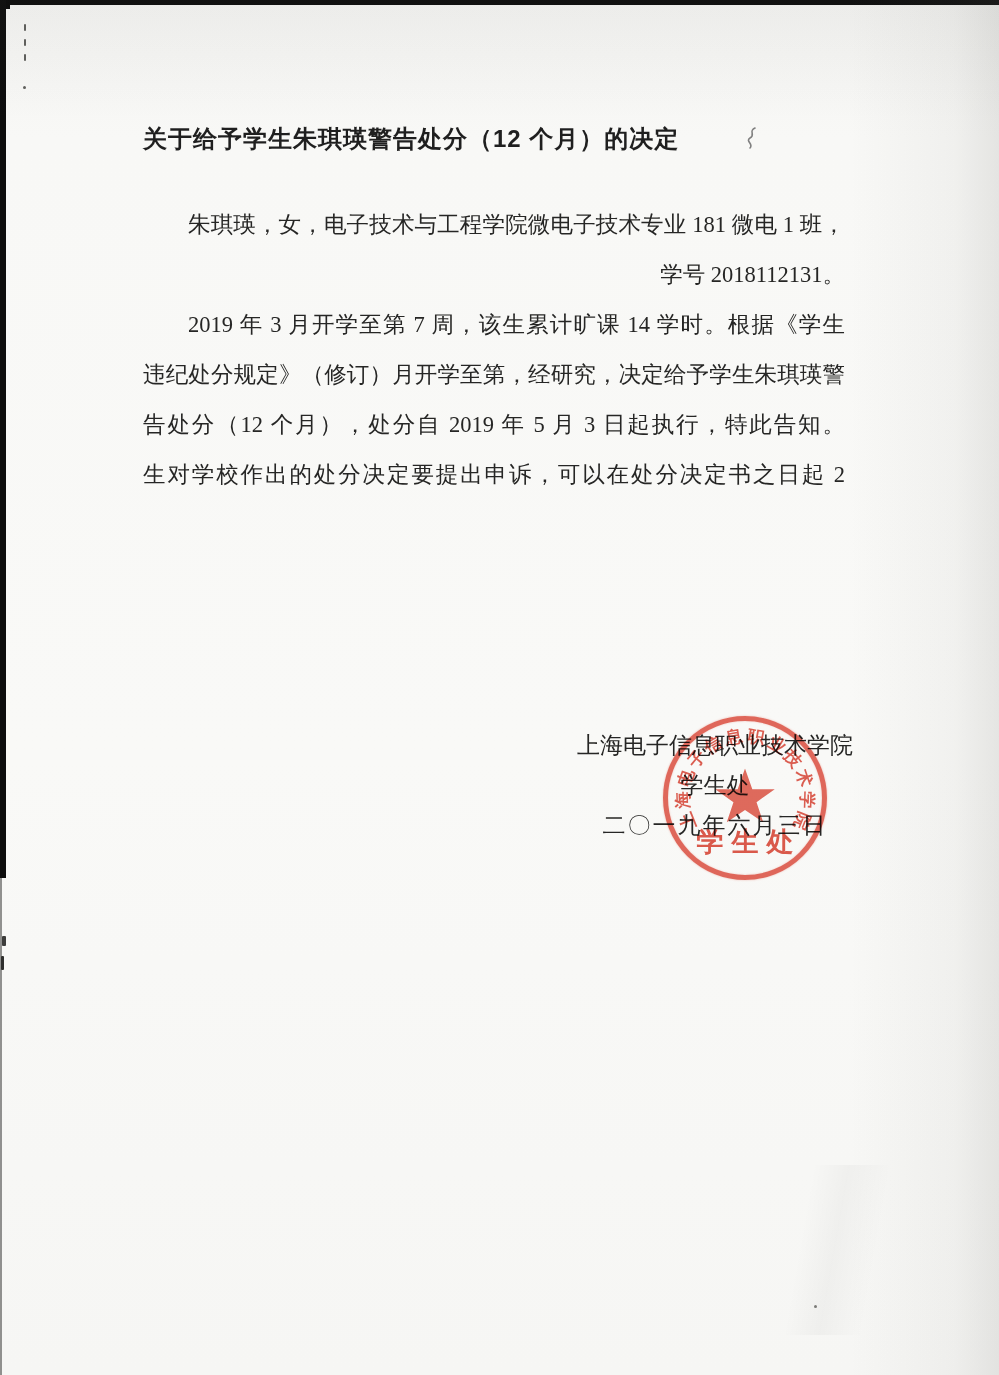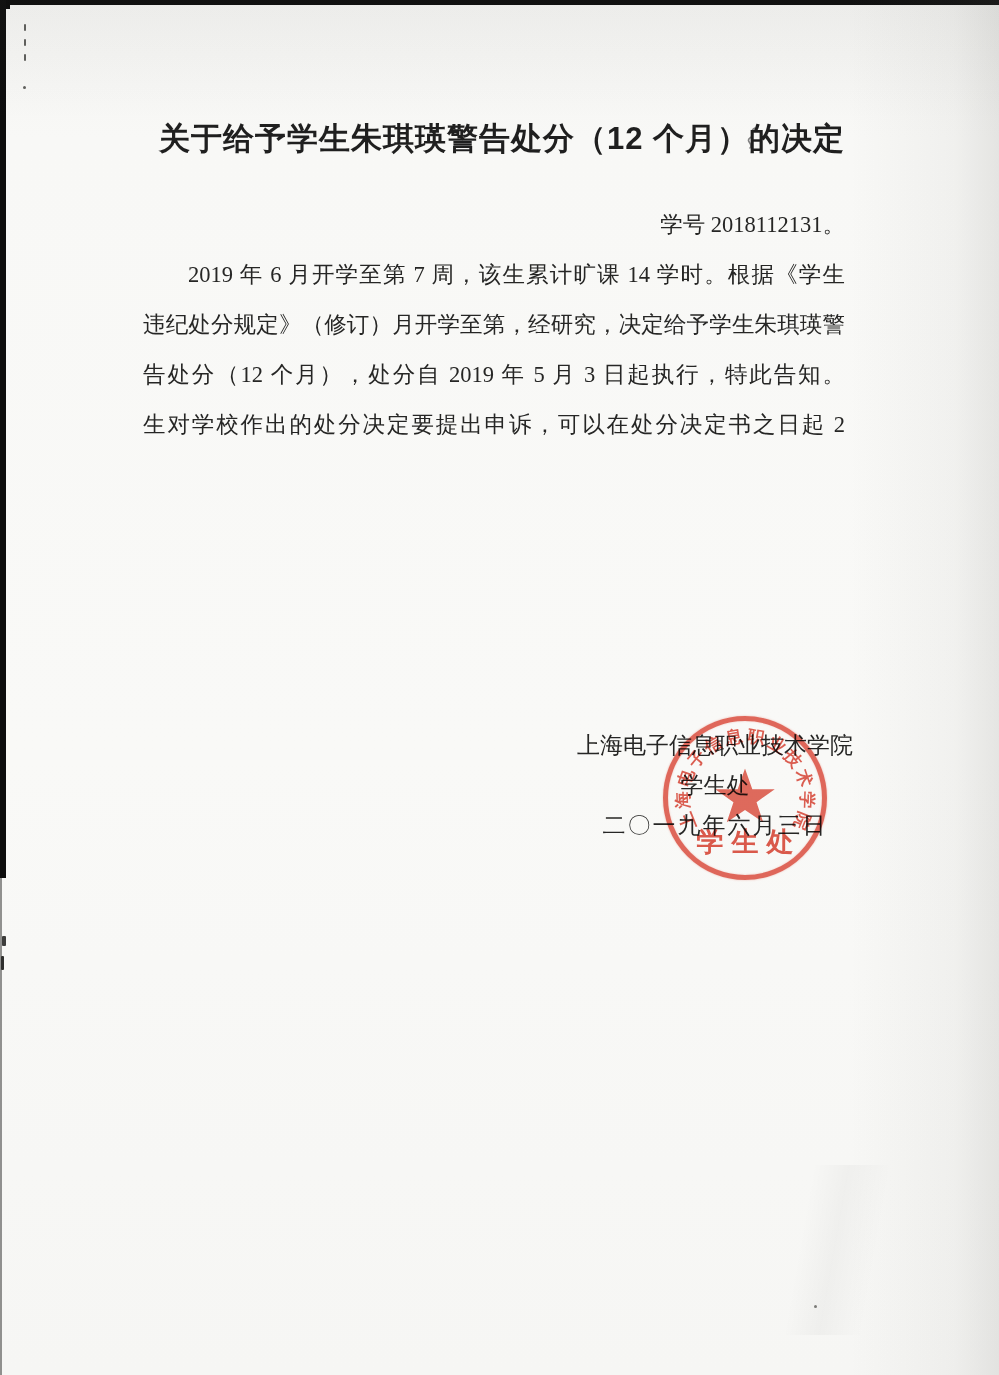--- a/index.html
+++ b/index.html
@@ -37,23 +37,23 @@
   .speck-dash3 { left: 24px; top: 54px;  width: 2px; height: 7px; }
   .speck-dot1  { left: 23px; top: 86px;  width: 3px; height: 3px; border-radius: 50%; }
   .speck-edge1 { left: 2px;  top: 936px; width: 4px; height: 10px; background: #3d3d3b; }
   .speck-edge2 { left: 1px;  top: 956px; width: 3px; height: 14px; background: #2f2f2d; }
   .speck-dot2  { left: 814px; top: 1305px; width: 3px; height: 3px; border-radius: 50%; background: #7a7a77; }
   .squiggle    { position: absolute; left: 745px; top: 126px; }
 
   
   .title {
     position: absolute; left: 143px; top: 121px; width: 702px; margin: 0;
-    text-align: right;
+    text-align: left;
     font-family: "Liberation Sans", "DejaVu Sans", sans-serif;
-    font-weight: 700; font-size: 31px; line-height: 36px;
+    font-weight: 700; font-size: 24px; line-height: 36px;
     color: #1f1f1f; letter-spacing: 1px;
   }
   .bodytext { position: absolute; left: 143px; top: 200px; width: 702px; color: #262625; }
   .line { height: 50px; line-height: 50px; font-size: 22.5px; white-space: nowrap; text-align: right; }
   .line.just { white-space: normal; text-align: justify; text-align-last: justify; }
   .line.indent { text-indent: 45px; }
 
   .sig {
     position: absolute; left: 515px; top: 726px; width: 400px;
     text-align: center; color: #262625;
@@ -112,22 +112,23 @@
   <div class="speck speck-dot2"></div>
   <div class="squiggle">
     <svg width="14" height="24" viewBox="0 0 14 24">
       <path d="M10,2 C3,5 11,9 5,12 C0,15 9,18 5,22" stroke="#808080" stroke-width="1.6" fill="none" stroke-linecap="round"></path>
     </svg>
   </div>
 
   <h1 class="title">关于给予学生朱琪瑛警告处分（12 个月）的决定</h1>
 
   <div class="bodytext">
+    <div class="line indent just">朱琪瑛，女，电子技术与工程学院微电子技术专业 181 微电 1 班，</div>
     <div class="line">学号 2018112131。</div>
-    <div class="line indent just">2019 年 6 月开学至第 7 周，该生累计旷课 14 学时。根据《学生</div>
+    <div class="line indent just">2019 年 3 月开学至第 7 周，该生累计旷课 14 学时。根据《学生</div>
     <div class="line just">违纪处分规定》（修订）月开学至第，经研究，决定给予学生朱琪瑛警</div>
     <div class="line just">告处分（12 个月），处分自 2019 年 5 月 3 日起执行，特此告知。</div>
     <div class="line just">生对学校作出的处分决定要提出申诉，可以在处分决定书之日起 2</div>
   </div>
 
   <div class="sig">
     <div class="sig-line">上海电子信息职业技术学院</div>
     <div class="sig-line">学生处</div>
     <div class="sig-line sig-date">二〇一九年六月三日</div>
   </div>

